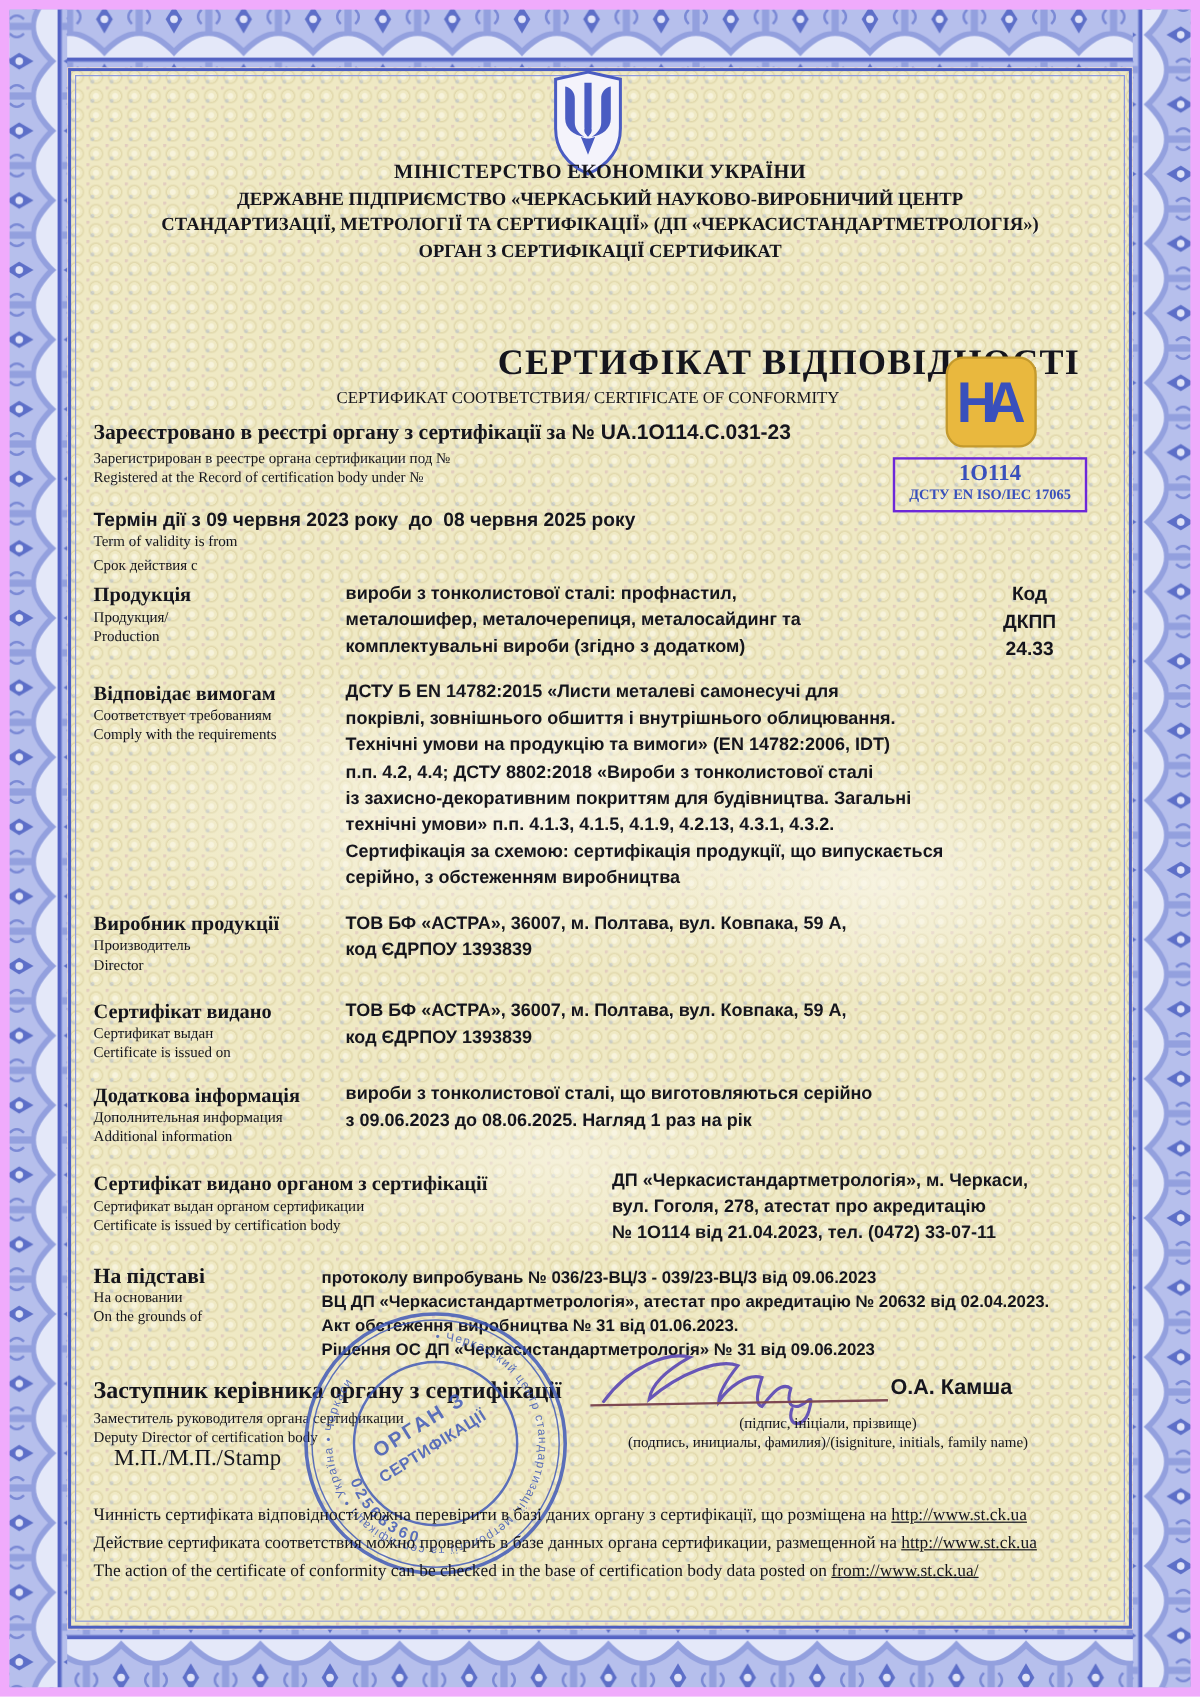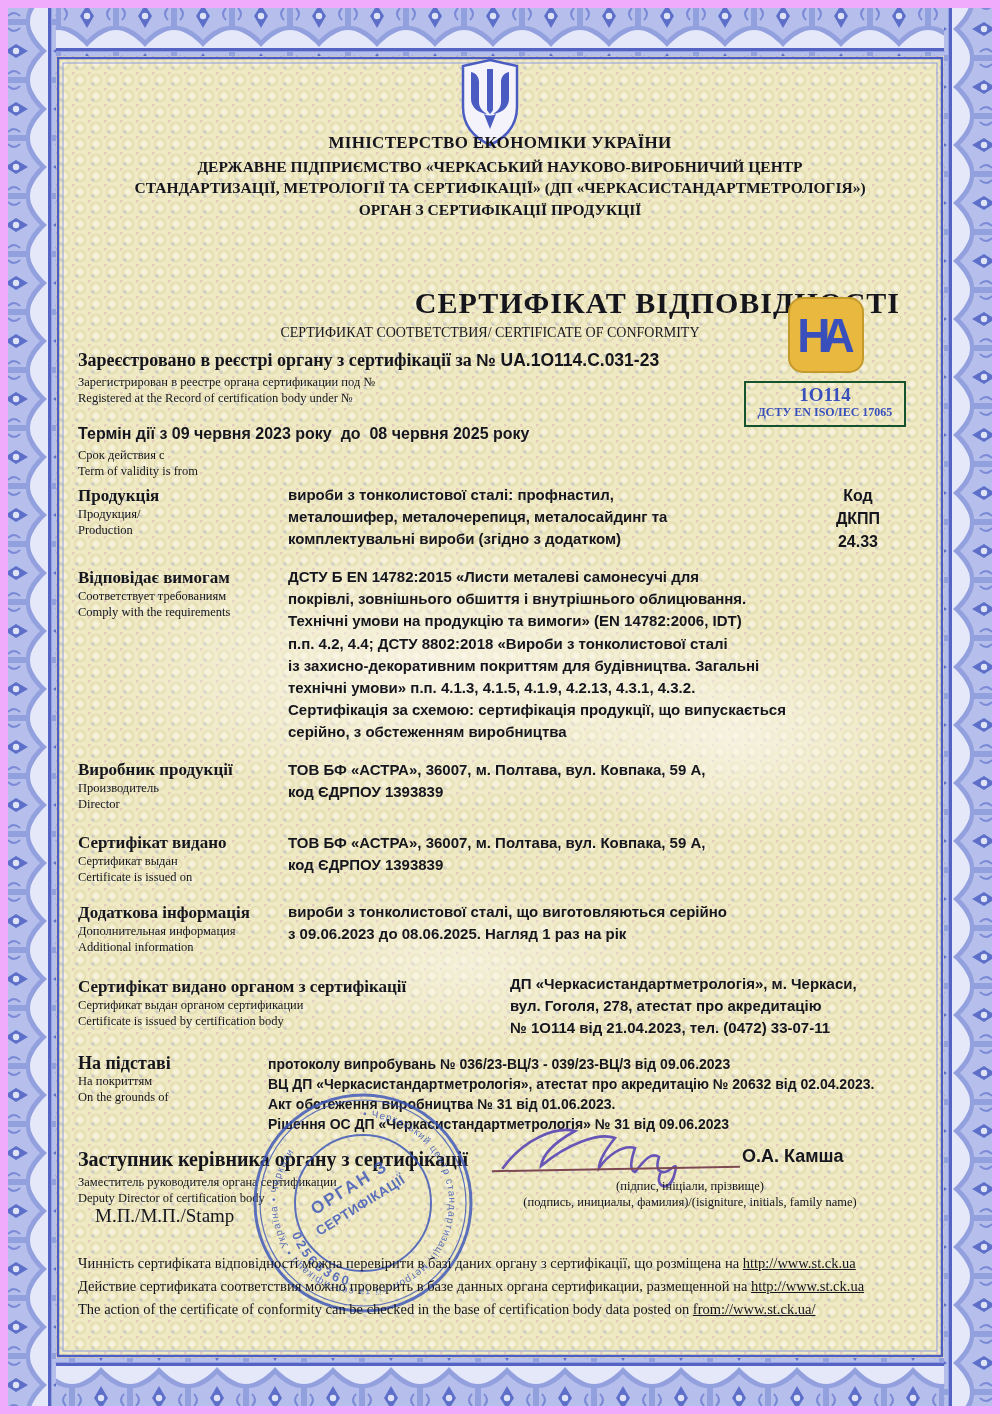--- a/index.html
+++ b/index.html
@@ -26,21 +26,21 @@
   .hdr .l2{font-size:15.5px;margin-top:5px;}
   .hdr .l3{font-size:15.5px;margin-top:3px;}
   .hdr .l4{font-size:15.5px;margin-top:4px;}
   .title{left:80px;top:286px;width:820px;text-align:right;font-weight:bold;font-size:30px;letter-spacing:1px;}
   .subtitle{left:80px;top:325px;width:820px;text-align:center;font-weight:normal;font-size:14px;}
   
   .na-badge{left:788px;top:297px;width:72px;height:72px;background:#e9b83e;border:2px solid #c49a2d;border-radius:15px;
     display:flex;align-items:center;justify-content:center;}
   .na-badge span{font-family:"Liberation Sans","DejaVu Sans",sans-serif;font-weight:bold;font-size:46px;color:#3950bc;
     letter-spacing:-9px;padding-right:9px;transform:scaleY(1.04);}
-  .na-box{left:744px;top:381px;width:158px;height:42px;border:2px solid #14532d;text-align:center;color:#3950bc;font-weight:bold;}
+  .na-box{left:744px;top:381px;width:158px;height:42px;border:2px solid #6d28d9;text-align:center;color:#3950bc;font-weight:bold;}
   .na-box .c1{font-size:19px;line-height:21px;margin-top:1px;}
   .na-box .c2{font-size:12px;line-height:14px;}
   
   .reg{left:78px;top:350px;width:720px;}
   .reg .uk{font-size:18px;font-weight:bold;}
   .reg .num{font-family:"Liberation Sans","DejaVu Sans",sans-serif;font-size:17.5px;font-weight:bold;}
   .sub{font-size:12.5px;line-height:16px;}
   .validity{left:78px;top:425px;}
   .validity .uk{font-family:"Liberation Sans","DejaVu Sans",sans-serif;font-weight:bold;font-size:16px;white-space:pre-wrap;}
   .flabel{left:78px;width:215px;}
@@ -107,21 +107,21 @@
       <path d="M51,15 c-5,1 -8,5 -8,10 v20 c0,5 -3,9 -8,12 c9,-1 16,-7 16,-15 Z"></path>
       <path d="M26,57 l6,15 l6,-15 c-4,2 -8,2 -12,0 Z"></path>
       <circle cx="32" cy="52" r="3"></circle>
     </g>
   </svg>
 
   <div class="abs hdr">
     <div class="l1">МІНІСТЕРСТВО ЕКОНОМІКИ УКРАЇНИ</div>
     <div class="l2">ДЕРЖАВНЕ ПІДПРИЄМСТВО «ЧЕРКАСЬКИЙ НАУКОВО-ВИРОБНИЧИЙ ЦЕНТР</div>
     <div class="l3">СТАНДАРТИЗАЦІЇ, МЕТРОЛОГІЇ ТА СЕРТИФІКАЦІЇ» (ДП «ЧЕРКАСИСТАНДАРТМЕТРОЛОГІЯ»)</div>
-    <div class="l4">ОРГАН З СЕРТИФІКАЦІЇ ПРОДУКЦІЇ</div>
+    <div class="l4">ОРГАН З СЕРТИФІКАЦІЇ СЕРТИФИКАТ</div>
   </div>
 
   <div class="abs title">СЕРТИФІКАТ ВІДПОВІДНОСТІ</div>
   <div class="abs subtitle">СЕРТИФИКАТ СООТВЕТСТВИЯ/ CERTIFICATE OF CONFORMITY</div>
 
   <div class="abs na-badge">
     <span>НА</span>
   </div>
   <div class="abs na-box">
     <div class="c1">1О114</div>
@@ -131,22 +131,22 @@
   <div class="abs reg">
     <div>
       <span class="uk">Зареєстровано в реєстрі органу з сертифікації за </span><span class="num">№ UA.1О114.С.031-23</span>
     </div>
     <div class="sub" style="margin-top:3px;">Зарегистрирован в реестре органа сертификации под №</div>
     <div class="sub">Registered at the Record of certification body under №</div>
   </div>
 
   <div class="abs validity">
     <div class="uk">Термін дії з 09 червня 2023 року  до  08 червня 2025 року</div>
+    <div class="sub">Term of validity is from</div>
     <div class="sub" style="margin-top:4px;">Срок действия с</div>
-    <div class="sub">Term of validity is from</div>
   </div>
 
   <div class="abs flabel" style="top:486px;">
     <div class="uk">Продукція</div>
     <div class="sub">Продукция/</div>
     <div class="sub">Production</div>
   </div>
   <div class="value" style="left:288px;top:484px;width:520px;">вироби з тонколистової сталі: профнастил,
 металошифер, металочерепиця, металосайдинг та
 комплектувальні вироби (згідно з додатком)</div>
@@ -196,21 +196,21 @@
     <div class="uk">Сертифікат видано органом з сертифікації</div>
     <div class="sub">Сертификат выдан органом сертификации</div>
     <div class="sub">Certificate is issued by certification body</div>
   </div>
   <div class="value" style="left:510px;top:973px;width:430px;">ДП «Черкасистандартметрологія», м. Черкаси,
 вул. Гоголя, 278, атестат про акредитацію
 № 1О114 від 21.04.2023, тел. (0472) 33-07-11</div>
 
   <div class="abs flabel" style="top:1053px;">
     <div class="uk" style="font-size:18px;">На підставі</div>
-    <div class="sub">На покриттям</div>
+    <div class="sub">На основании</div>
     <div class="sub">On the grounds of</div>
   </div>
   <div class="value" style="left:268px;top:1054px;width:680px;font-size:14px;line-height:1.44;">протоколу випробувань № 036/23-ВЦ/3 - 039/23-ВЦ/3 від 09.06.2023
 ВЦ ДП «Черкасистандартметрологія», атестат про акредитацію № 20632 від 02.04.2023.
 Акт обстеження виробництва № 31 від 01.06.2023.
 Рішення ОС ДП «Черкасистандартметрологія» № 31 від 09.06.2023</div>
 
   <div class="abs role">
     <div class="uk">Заступник керівника органу з сертифікації</div>
     <div class="sub" style="margin-top:3px;">Заместитель руководителя органа сертификации</div>

